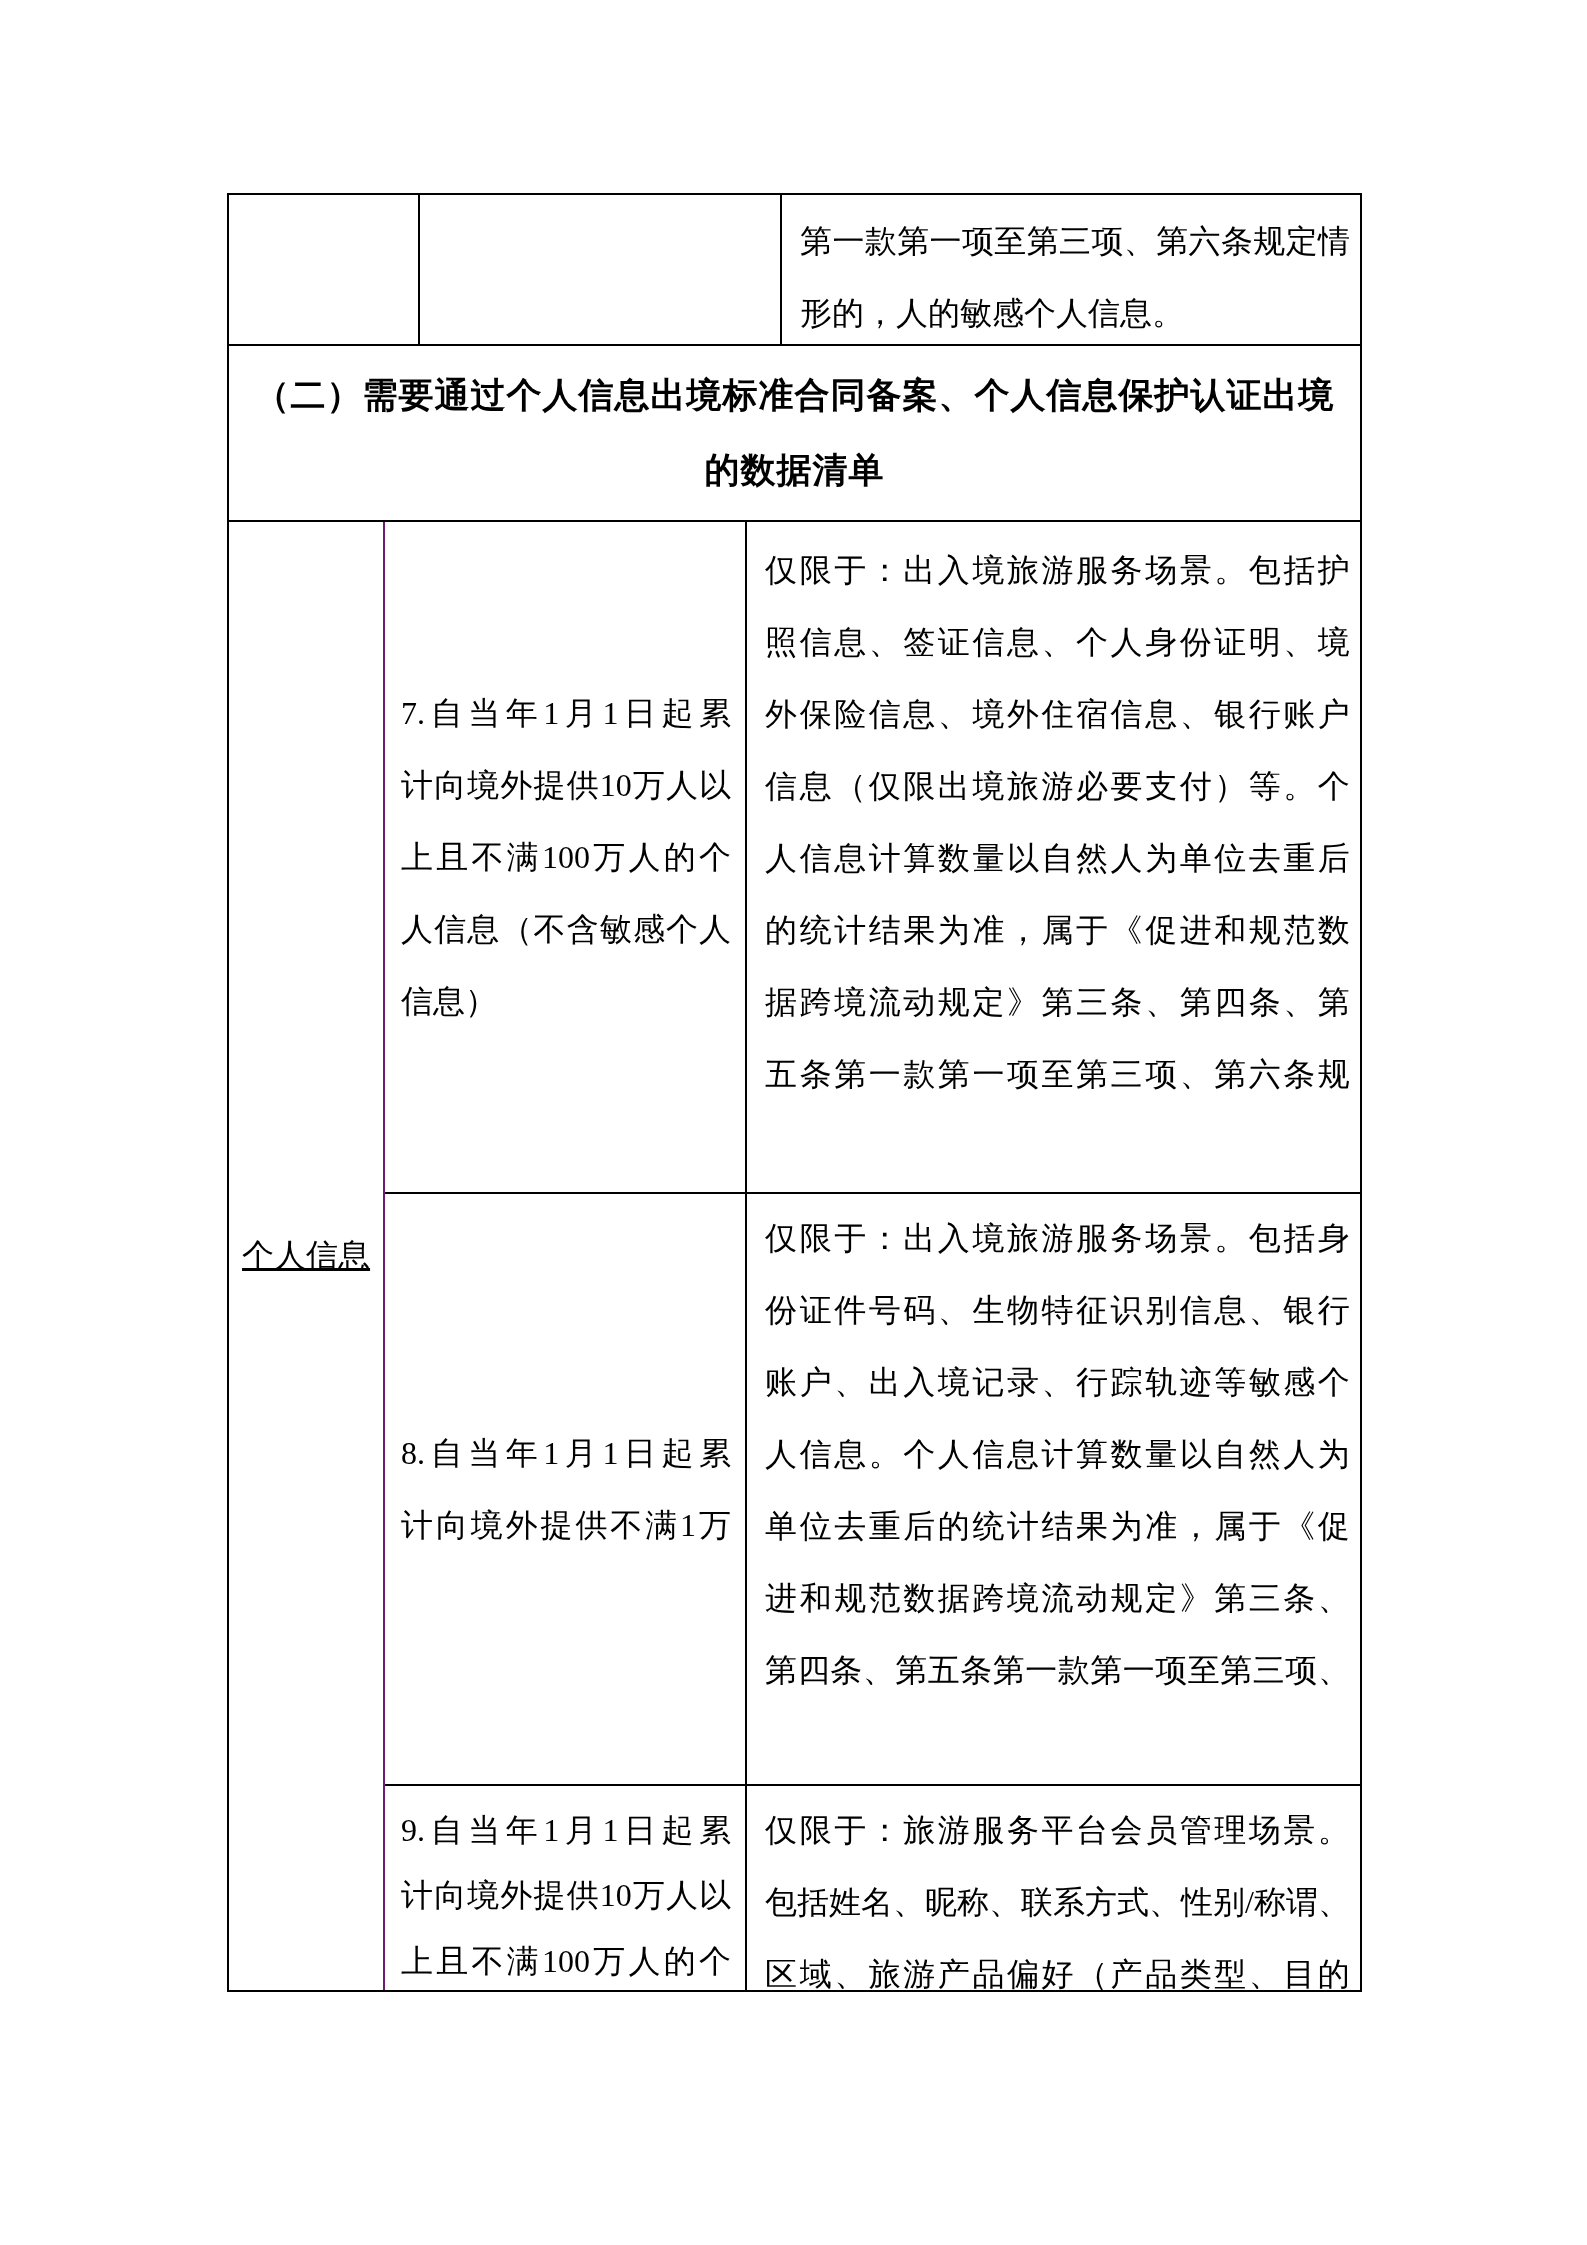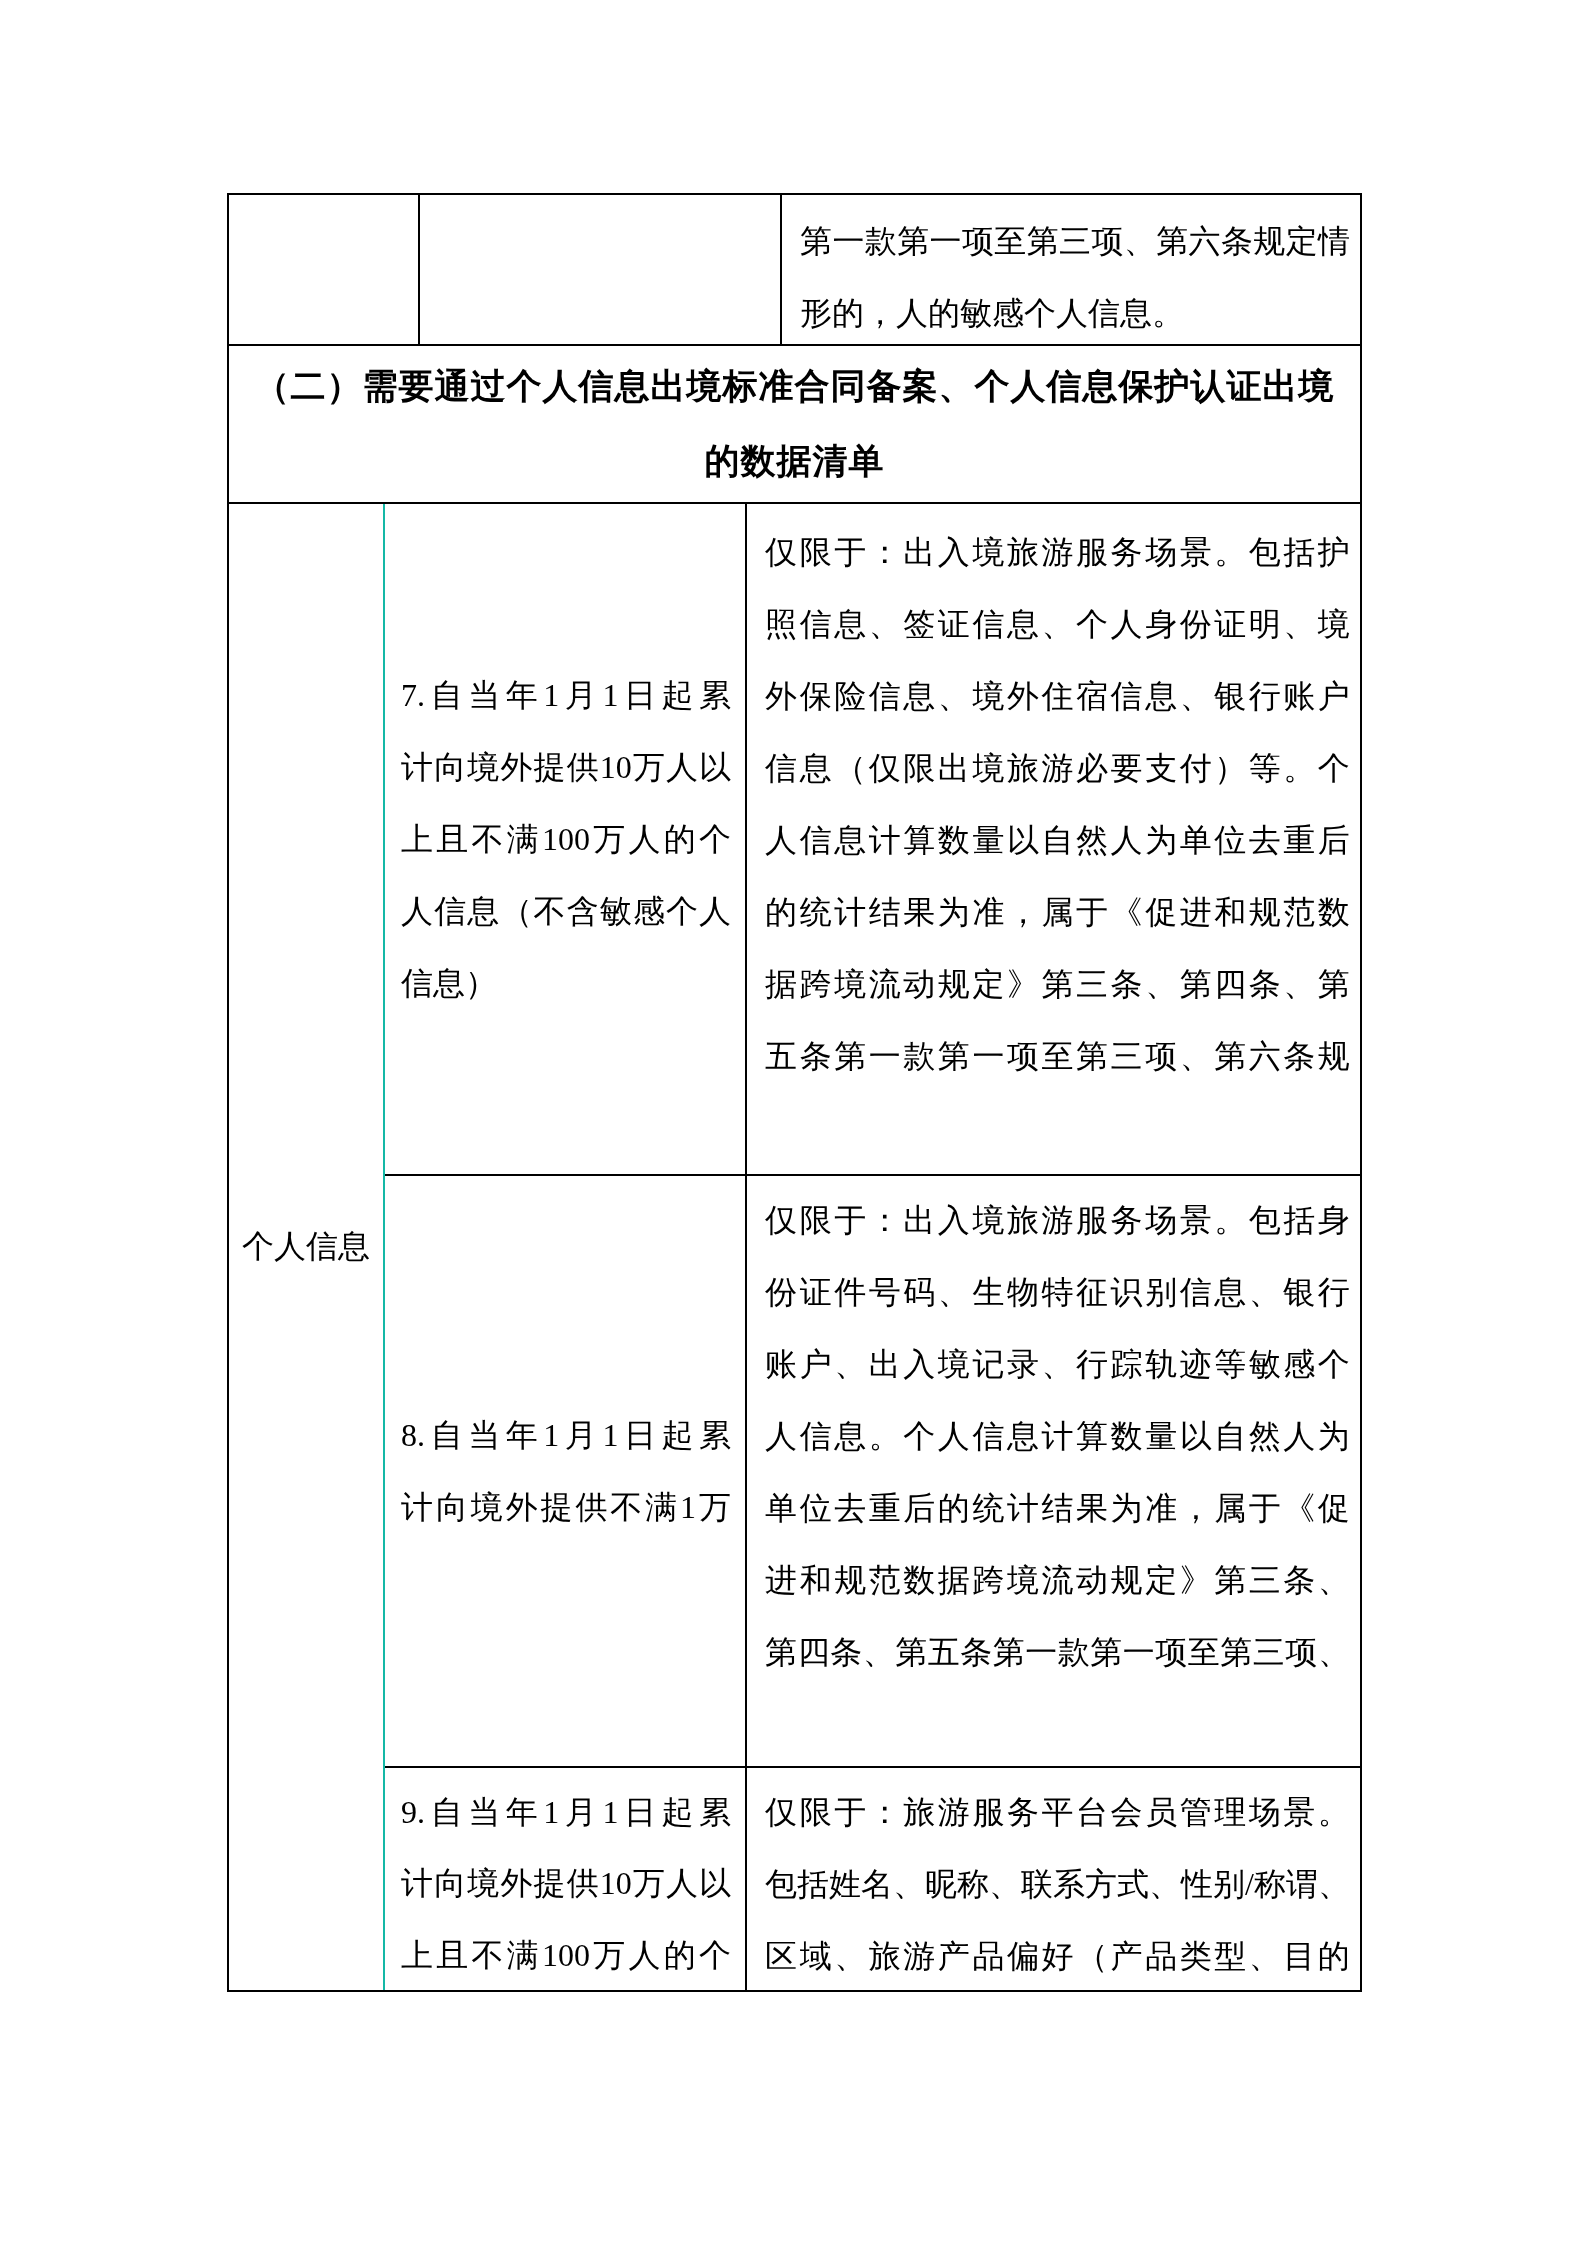--- a/index.html
+++ b/index.html
@@ -40,39 +40,40 @@
     flex: 1;
   }
   .cell {
     box-sizing: border-box;
     overflow: hidden;
   }
   .c1 { width: 191px; border-right: 2px solid #000; }
   .c2 { width: 362px; border-right: 2px solid #000; }
   .c3 { flex: 1; }
   .row-partial { height: 151px; }
-  .row-header { height: 158px; }
+  .row-header { height: 176px; }
   .row-7 { height: 672px; }
   .row-8 { height: 592px; }
   
   .body-group {
     display: flex;
     flex-direction: row;
     flex: 1;
     overflow: hidden;
   }
   .merged-cell {
     width: 191px;
-    border-right: 2px solid #14b8a6;
+    border-right: 2px solid #701a75;
     box-sizing: border-box;
     display: flex;
     align-items: center;
     justify-content: center;
     font-size: 32px;
     letter-spacing: 0px;
+    text-decoration: underline;
   }
   .body-rows {
     flex: 1;
     display: flex;
     flex-direction: column;
   }
   .body-rows .trow .c2 { width: 362px; }
   .header-cell {
     flex: 1;
     display: flex;

